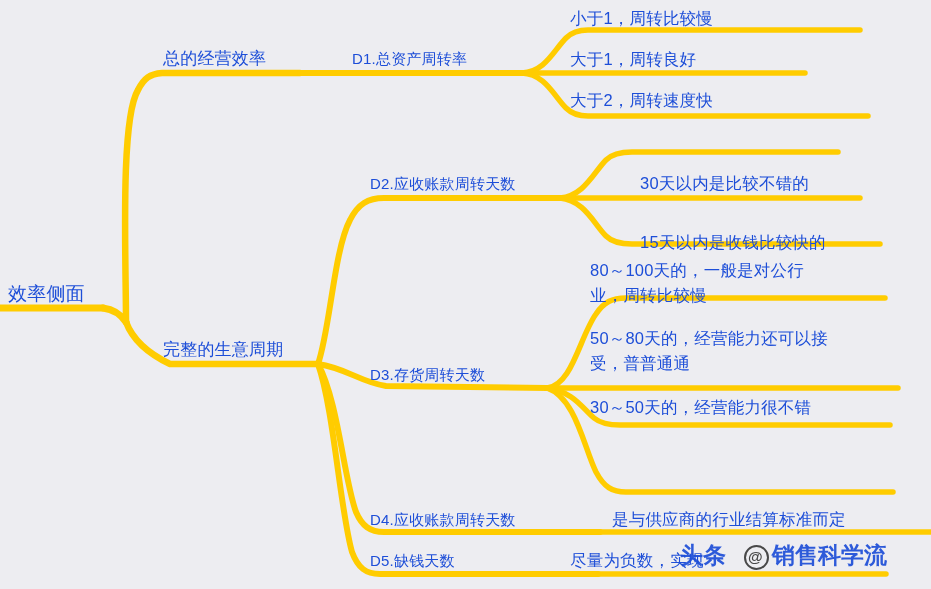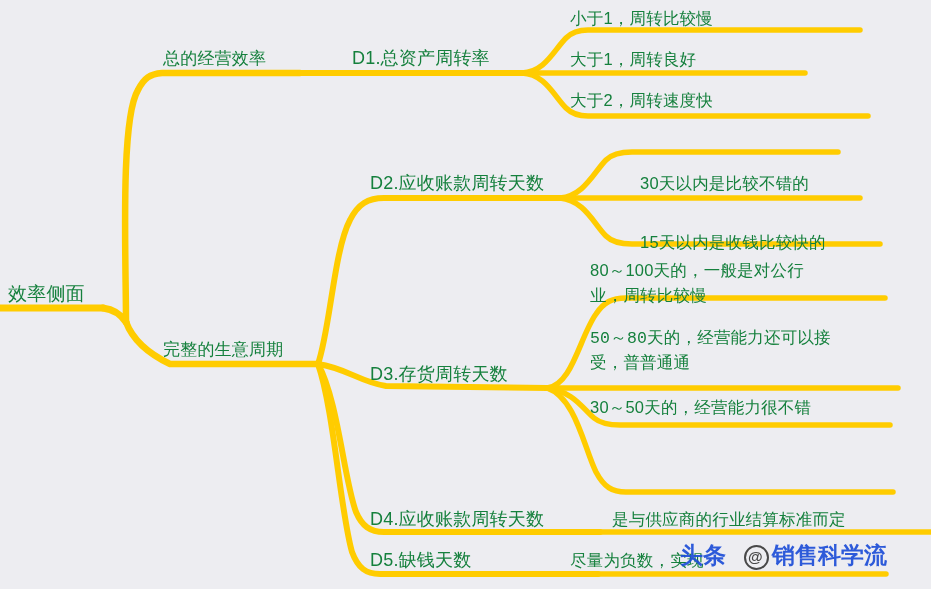--- a/index.html
+++ b/index.html
@@ -17,31 +17,31 @@
   }
   #wires {
     position: absolute;
     left: 0; top: 0;
     width: 931px;
     height: 589px;
     pointer-events: none;
   }
   .node {
     position: absolute;
-    color: #15803d;
+    color: #1d4ed8;
     font-size: 17px;
     line-height: 25px;
     white-space: pre;
     letter-spacing: 0.2px;
   }
   .node.root {
     font-size: 19px;
   }
   .node.lvl1 { font-size: 17px; }
-  .node.lvl2 { font-size: 18px; }
+  .node.lvl2 { font-size: 15px; }
   .node.leaf { font-size: 16.5px; }
   .node.wrap { white-space: pre-wrap; }
   .watermark {
     position: absolute;
     color: #1d4ed8;
     font-size: 23px;
     font-weight: bold;
     letter-spacing: 0px;
     opacity: 0.92;
     white-space: pre;
@@ -118,21 +118,21 @@
 
   <div class="node leaf" style="left:570px; top:6px;">小于1，周转比较慢</div>
   <div class="node leaf" style="left:570px; top:47px;">大于1，周转良好</div>
   <div class="node leaf" style="left:570px; top:88px;">大于2，周转速度快</div>
 
   <div class="node leaf" style="left:640px; top:171px;">30天以内是比较不错的</div>
   <div class="node leaf" style="left:640px; top:230px;">15天以内是收钱比较快的</div>
 
   <div class="node leaf wrap" style="left:590px; top:258px; width:300px;">80～100天的，一般是对公行
 业，周转比较慢</div>
-  <div class="node leaf wrap" style="left:590px; top:326px; width:320px;font-family:Liberation Mono, monospace;">50～80天的，经营能力还可以接
+  <div class="node leaf wrap" style="left:590px; top:326px; width:320px;">50～80天的，经营能力还可以接
 受，普普通通</div>
   <div class="node leaf" style="left:590px; top:395px;">30～50天的，经营能力很不错</div>
 
   <div class="node leaf" style="left:612px; top:507px;">是与供应商的行业结算标准而定</div>
 
   <div class="node leaf" style="left:570px; top:548px;">尽量为负数，实现</div>
 
   <div class="watermark" style="left:680px; top:540px;">头条</div>
   <div class="wm-circle" style="left:744px; top:545px;"></div>
   <div class="wm-at" style="left:748px; top:548px;">@</div>

